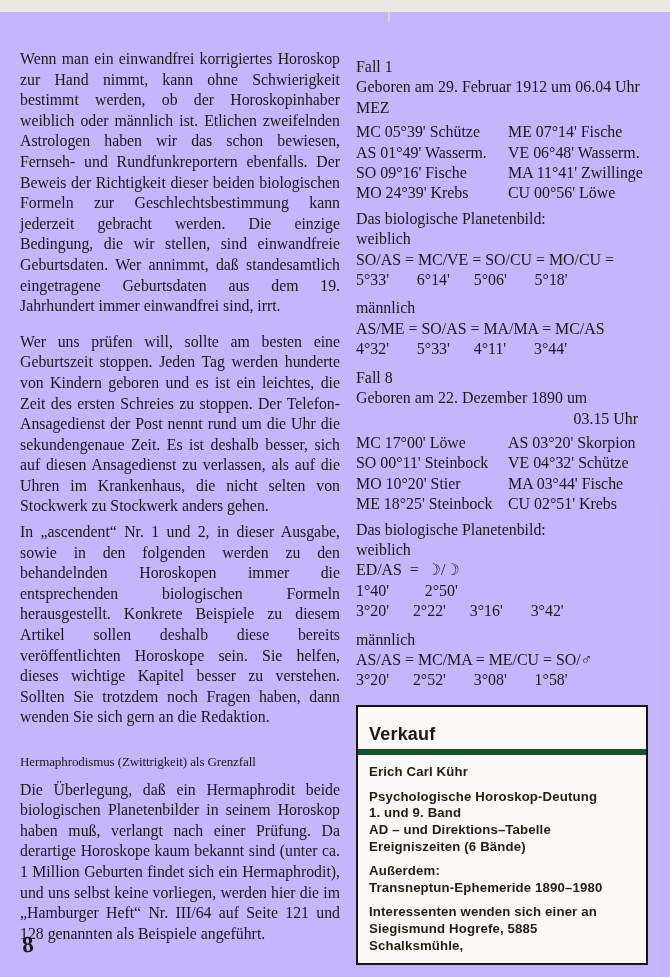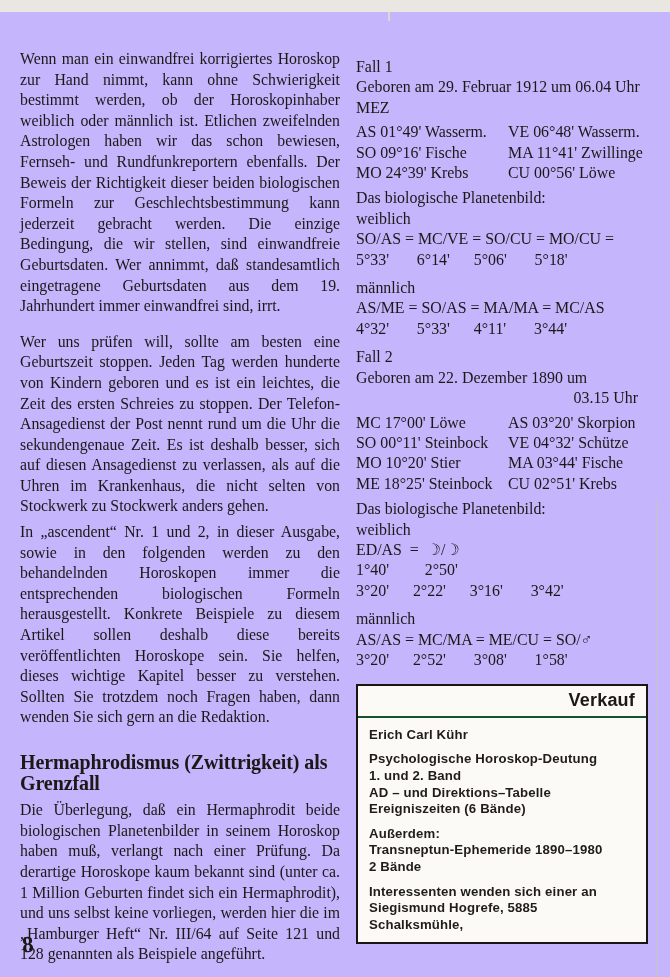--- a/index.html
+++ b/index.html
@@ -29,22 +29,22 @@
     font-size: 15.8px;
     line-height: 20.6px;
     text-align: justify;
   }
   .col-left p { margin: 0; }
   .para1 { margin-bottom: 15px !important; }
   .para2 { margin-bottom: 5px  !important; }
   .para3 { margin-bottom: 24px !important; }
   .section-heading {
     margin: 0 0 7px 0;
-    font-size: 20px;
-    font-weight: bold;
+    font-size: 13px;
+    font-weight: normal;
     text-align: left;
     letter-spacing: -0.1px;
   }
 
   
   .col-right {
     width: 300px;
     flex: 0 0 300px;
     font-size: 15.9px;
     line-height: 20.4px;
@@ -67,24 +67,23 @@
   .ad-box {
     margin-top: 14px;
     width: 292px;
     border: 2px solid #181512;
     background: #fbfaf6;
     font-family: "Liberation Sans", sans-serif;
   }
   .ad-title {
     font-size: 18px;
     font-weight: bold;
-    padding: 4px 11px 5px 11px;
-    border-bottom: 2px solid #14532d;
+    padding: 17px 11px 5px 11px;
+    border-bottom: 6px solid #14532d;
     letter-spacing: 0.2px;
-    text-align: right;
   }
   .ad-body {
     padding: 9px 11px 9px 11px;
     font-size: 13.2px;
     line-height: 16.6px;
     font-weight: 600;
     color: #201d19;
     letter-spacing: 0.15px;
   }
   .ad-group { margin-bottom: 8px; }
@@ -138,20 +137,24 @@
 
     <div class="col-right">
 
       <div class="fall1-section">
         <div class="fall-title">Fall 1</div>
         <div class="birth-line">Geboren am 29. Februar 1912 um 06.04 Uhr</div>
         <div class="birth-line">MEZ</div>
 
         <div class="positions">
           <div class="pos-row">
+            <span class="pos-cell c0">MC 05°39' Schütze</span>
+            <span class="pos-cell">ME 07°14' Fische</span>
+          </div>
+          <div class="pos-row">
             <span class="pos-cell c0">AS 01°49' Wasserm.</span>
             <span class="pos-cell">VE 06°48' Wasserm.</span>
           </div>
           <div class="pos-row">
             <span class="pos-cell c0">SO 09°16' Fische</span>
             <span class="pos-cell">MA 11°41' Zwillinge</span>
           </div>
           <div class="pos-row">
             <span class="pos-cell c0">MO 24°39' Krebs</span>
             <span class="pos-cell">CU 00°56' Löwe</span>
@@ -161,21 +164,21 @@
         <div class="pb-label">Das biologische Planetenbild:</div>
         <div class="gender-label">weiblich</div>
         <div class="formula-line">SO/AS = MC/VE = SO/CU = MO/CU =</div>
         <div class="formula-line">5°33'       6°14'      5°06'       5°18'</div>
         <div class="gender-label spaced">männlich</div>
         <div class="formula-line">AS/ME = SO/AS = MA/MA = MC/AS</div>
         <div class="formula-line">4°32'       5°33'      4°11'       3°44'</div>
       </div>
 
       <div class="fall2-section">
-        <div class="fall-title">Fall 2</div>
+        <div class="fall-title">Fall 8</div>
         <div class="birth-line">Geboren am 22. Dezember 1890 um</div>
         <div class="birth-line birth-line-right">03.15 Uhr</div>
 
         <div class="positions">
           <div class="pos-row">
             <span class="pos-cell c0">MC 17°00' Löwe</span>
             <span class="pos-cell">AS 03°20' Skorpion</span>
           </div>
           <div class="pos-row">
             <span class="pos-cell c0">SO 00°11' Steinbock</span>
@@ -202,28 +205,27 @@
       </div>
 
       <div class="ad-box">
         <div class="ad-title">Verkauf</div>
         <div class="ad-body">
           <div class="ad-group">
             <div class="ad-line">Erich Carl Kühr</div>
           </div>
           <div class="ad-group">
             <div class="ad-line">Psychologische Horoskop-Deutung</div>
-            <div class="ad-line">1. und 2. Band</div>
+            <div class="ad-line">1. und 9. Band</div>
             <div class="ad-line">AD – und Direktions–Tabelle</div>
             <div class="ad-line">Ereigniszeiten (6 Bände)</div>
           </div>
           <div class="ad-group">
             <div class="ad-line">Außerdem:</div>
             <div class="ad-line">Transneptun-Ephemeride 1890–1980</div>
-            <div class="ad-line">2 Bände</div>
           </div>
           <div class="ad-group">
             <div class="ad-line">Interessenten wenden sich einer an</div>
             <div class="ad-line">Siegismund Hogrefe, 5885 Schalksmühle,</div>
 
           </div>
         </div>
       </div>
 
     </div>

